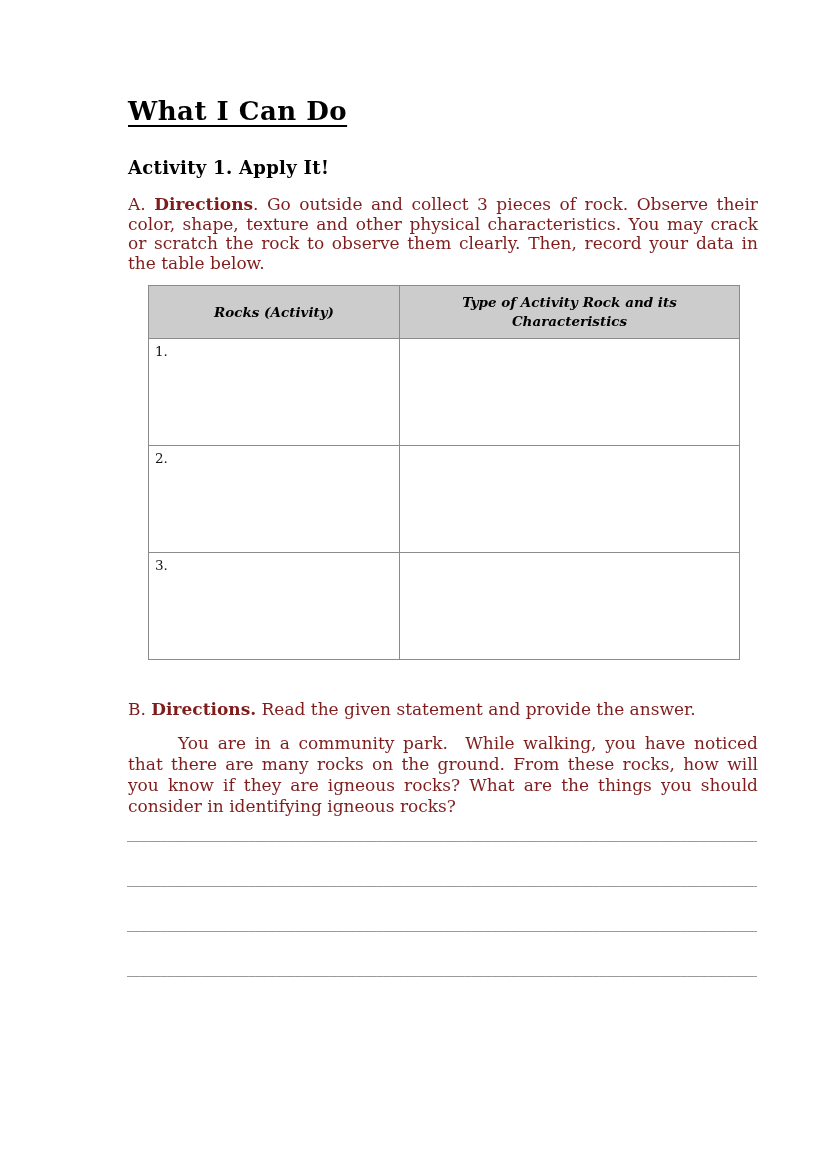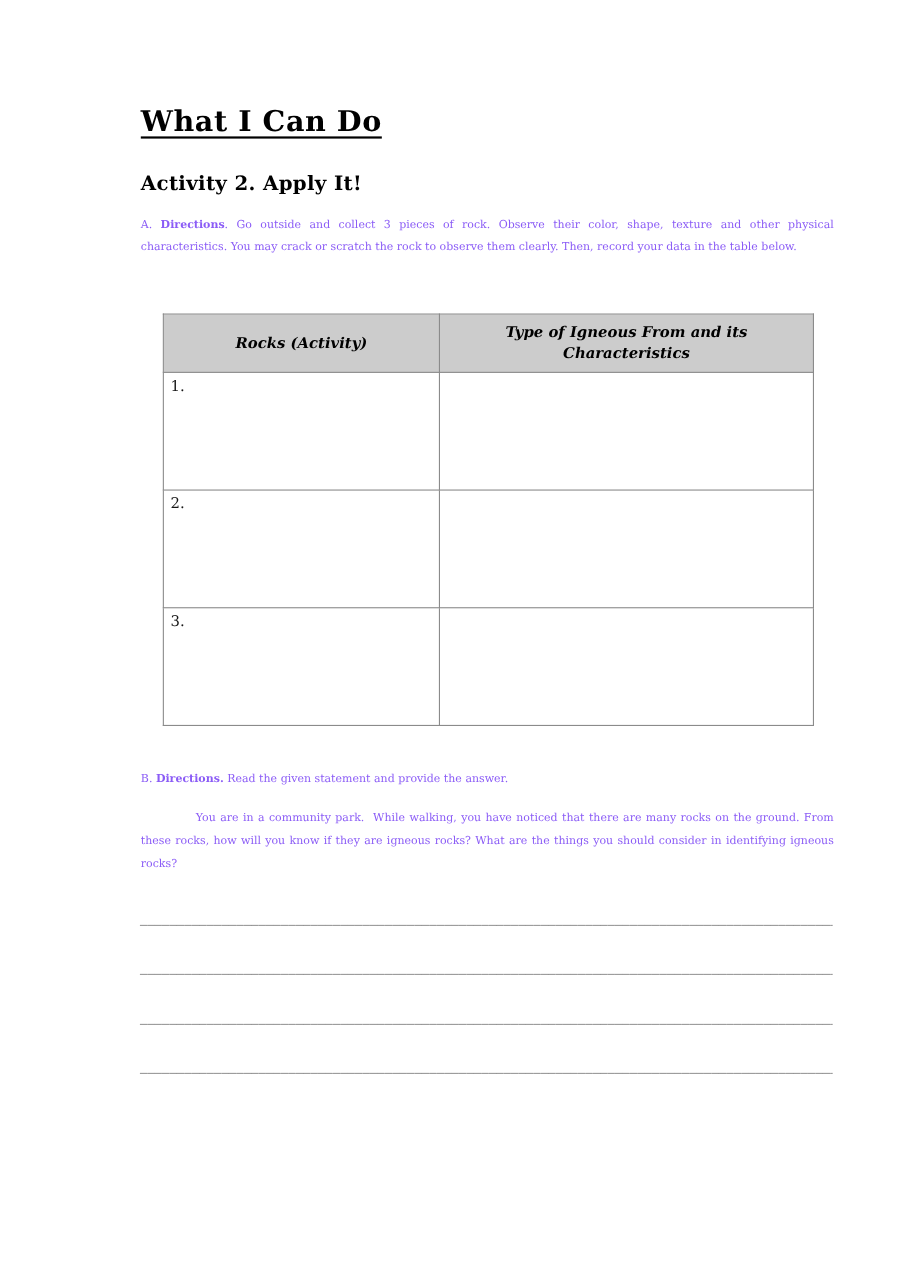--- a/index.html
+++ b/index.html
@@ -32,23 +32,23 @@
     top: 157px;
     font-size: 18px;
     font-weight: bold;
     color: #000000;
     letter-spacing: 0.3px;
   }
   .para {
     position: absolute;
     left: 98px;
     width: 630px;
-    font-size: 10px;
+    font-size: 17px;
     text-align: justify;
-    color: #8b5cf6;
+    color: #7f1d1d;
   }
   .para-a { top: 195px; line-height: 19.5px; }
   .para-b-head { top: 699px; line-height: 20px; }
   .para-b { top: 733px; line-height: 21px; text-indent: 50px; }
 
   table.worktable {
     position: absolute;
     left: 118px;
     top: 285px;
     border-collapse: collapse;
@@ -114,33 +114,33 @@
     font-family: "Liberation Sans", "DejaVu Sans", sans-serif;
   }
 </style>
 </head>
 <body>
 
 <div class="page">
 
   <h1 class="title">What I Can Do</h1>
 
-  <h2 class="activity-heading">Activity 2. Apply It!</h2>
+  <h2 class="activity-heading">Activity 1. Apply It!</h2>
 
   <p class="para para-a"><span>A. </span><b>Directions</b><span>. Go outside and collect 3 pieces of rock. Observe their color, shape, texture and other physical characteristics. You may crack or scratch the rock to observe them clearly. Then, record your data in the table below.</span></p>
 
   <table class="worktable">
     <colgroup>
       <col class="col-drawing">
       <col class="col-type">
     </colgroup>
     <thead>
       <tr>
         <th>Rocks (Activity)</th>
-        <th class="th-col2">Type of Igneous From and its Characteristics</th>
+        <th class="th-col2">Type of Activity Rock and its Characteristics</th>
       </tr>
     </thead>
     <tbody>
       <tr>
         <td><span>1.</span></td>
         <td></td>
       </tr>
       <tr>
         <td><span>2.</span></td>
         <td></td>

